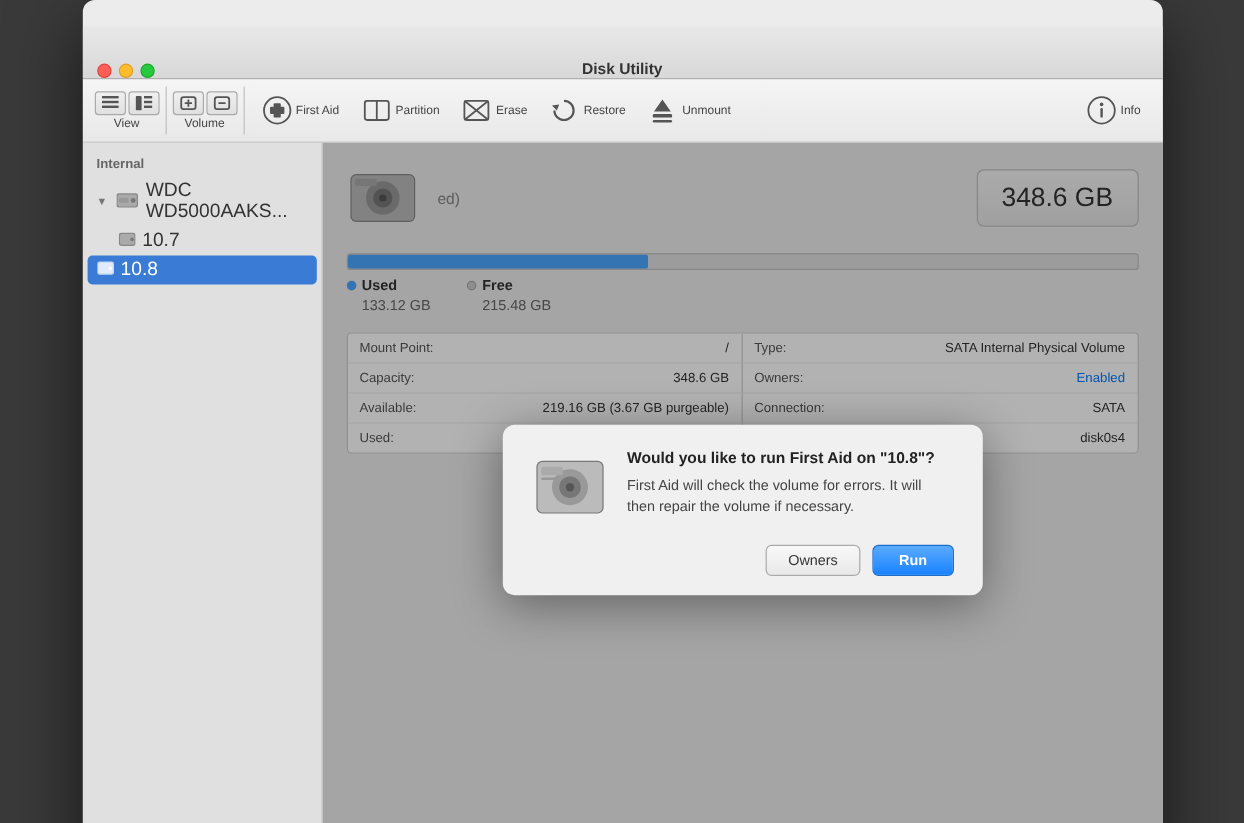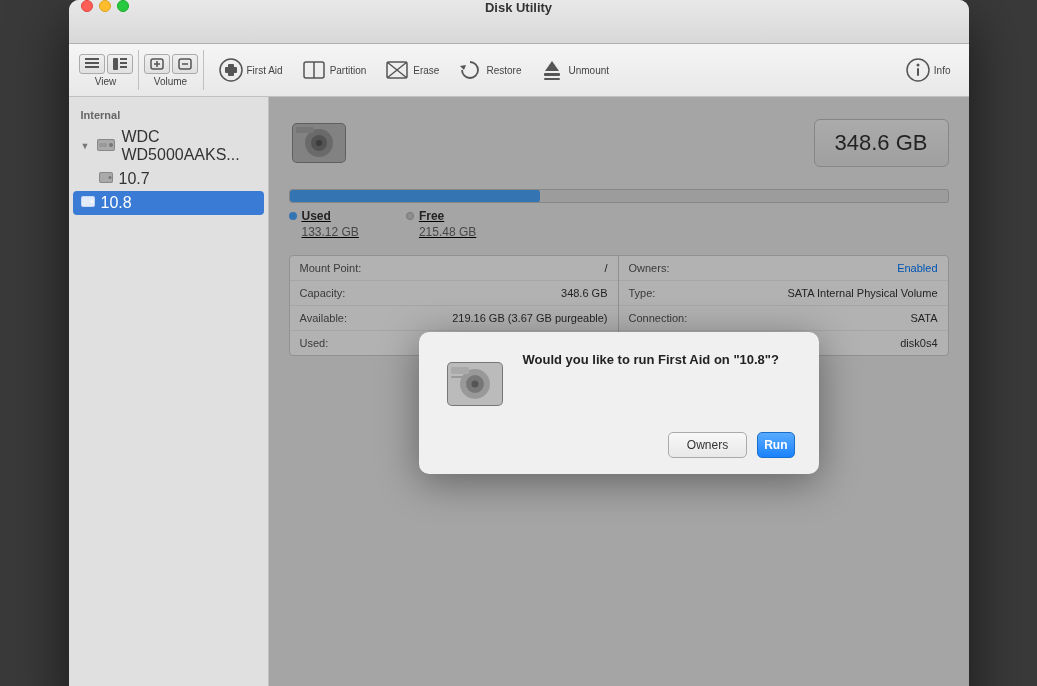--- a/index.html
+++ b/index.html
@@ -17,24 +17,25 @@
       border-radius: 10px;
       box-shadow: 0 20px 60px rgba(0,0,0,0.6);
       overflow: hidden;
       position: relative;
     }
     
     .titlebar {
       background: linear-gradient(to bottom, #e8e8e8, #d8d8d8);
       height: 44px;
       display: flex;
-      align-items: flex-start;
+      align-items: flex-end;
       padding: 0 12px;
       border-bottom: 1px solid #b0b0b0;
       position: relative;
+      margin-top: 22px;
     }
     .traffic-lights {
       display: flex;
       gap: 6px;
       align-items: center;
     }
     .traffic-light {
       width: 12px;
       height: 12px;
       border-radius: 50%;
@@ -206,23 +207,22 @@
       overflow: hidden;
       border: 1px solid #c0c0c0;
     }
     .progress-bar-fill {
       height: 100%;
       background: #4da6ff;
       border-radius: 2px;
     }
     .progress-labels {
       display: flex;
-      gap: 47px;
+      gap: 30px;
       margin-top: 6px;
-      text-decoration: underline;
     }
     .progress-label-item {
       display: flex;
       flex-direction: column;
       gap: 2px;
     }
     .progress-label-header {
       display: flex;
       align-items: center;
       gap: 5px;
@@ -334,21 +334,21 @@
     .btn-cancel {
       padding: 5px 18px;
       background: linear-gradient(to bottom, #f8f8f8, #e8e8e8);
       border: 1px solid #aaa;
       border-radius: 5px;
       font-size: 12px;
       color: #333;
       cursor: pointer;
     }
     .btn-run {
-      padding: 5px 6px;
+      padding: 5px 21px;
       background: linear-gradient(to bottom, #5aabff, #1a82ff);
       border: 1px solid #1a6ecc;
       border-radius: 5px;
       font-size: 12px;
       color: white;
       font-weight: 600;
       cursor: pointer;
     }
   </style>
 </head>
@@ -527,20 +527,23 @@
         <div class="disk-icon-large">
           <svg width="58" height="52" viewBox="0 0 58 52">
             <rect x="2" y="6" width="54" height="40" rx="5" fill="#888"></rect>
             <rect x="3" y="7" width="52" height="38" rx="4" fill="#bbb"></rect>
             <ellipse cx="29" cy="26" rx="14" ry="14" fill="#999"></ellipse>
             <ellipse cx="29" cy="26" rx="8" ry="8" fill="#777"></ellipse>
             <ellipse cx="29" cy="26" rx="3" ry="3" fill="#555"></ellipse>
             <rect x="6" y="10" width="18" height="6" rx="1.5" fill="#aaa"></rect>
           </svg>
         </div>
+        <div style="flex:1; color:#888; font-size:13px;">
+          <span>ed)</span>
+        </div>
         <div class="disk-size-badge">348.6 GB</div>
       </div>
 
       <div class="progress-container">
         <div class="progress-bar-bg">
           <div class="progress-bar-fill" style="width: 38%;"></div>
         </div>
         <div class="progress-labels">
           <div class="progress-label-item">
             <div class="progress-label-header">
@@ -573,26 +576,26 @@
             <span class="info-key">Available:</span>
             <span class="info-value">219.16 GB (3.67 GB purgeable)</span>
           </div>
           <div class="info-row">
             <span class="info-key">Used:</span>
             <span class="info-value blue">133.12 GB</span>
           </div>
         </div>
         <div class="info-col">
           <div class="info-row">
+            <span class="info-key">Type:</span>
+            <span class="info-value">SATA Internal Physical Volume</span>
+          </div>
+          <div class="info-row">
             <span class="info-key">Owners:</span>
             <span class="info-value link">Enabled</span>
-          </div>
-          <div class="info-row">
-            <span class="info-key">Type:</span>
-            <span class="info-value">SATA Internal Physical Volume</span>
           </div>
           <div class="info-row">
             <span class="info-key">Connection:</span>
             <span class="info-value">SATA</span>
           </div>
           <div class="info-row">
             <span class="info-key">Device:</span>
             <span class="info-value">disk0s4</span>
           </div>
         </div>
@@ -608,20 +611,21 @@
                 <rect x="3" y="7" width="54" height="42" rx="4" fill="#bbb"></rect>
                 <ellipse cx="30" cy="28" rx="15" ry="15" fill="#999"></ellipse>
                 <ellipse cx="30" cy="28" rx="9" ry="9" fill="#777"></ellipse>
                 <ellipse cx="30" cy="28" rx="3.5" ry="3.5" fill="#555"></ellipse>
                 <rect x="6" y="11" width="18" height="7" rx="1.5" fill="#aaa"></rect>
                 <rect x="6" y="20" width="14" height="2" rx="1" fill="#999"></rect>
               </svg>
             </div>
             <div class="dialog-text">
               <div class="dialog-title">Would you like to run First Aid on "10.8"?</div>
+              <div class="dialog-body">First Aid will check the volume for errors. It will then repair the volume if necessary.</div>
             </div>
           </div>
           <div class="dialog-buttons">
             <button class="btn-cancel">Owners</button>
             <button class="btn-run">Run</button>
           </div>
         </div>
       </div>
     </div>
   </div>

